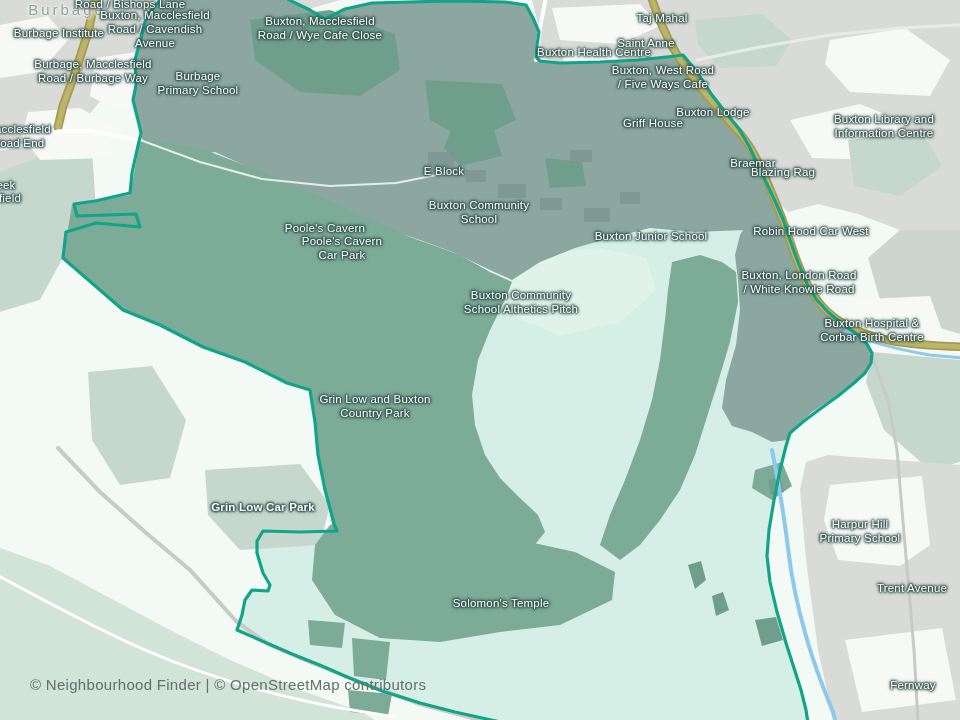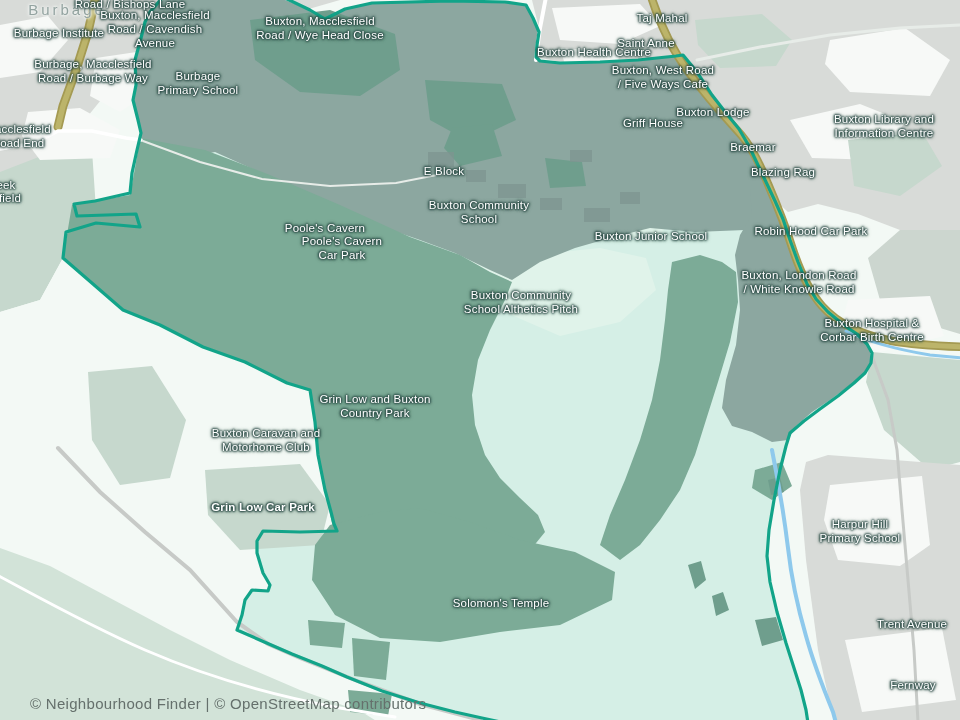--- a/index.html
+++ b/index.html
@@ -43,21 +43,21 @@
       0 1px 2px var(--label-halo), 0 -1px 2px var(--label-halo),
       1px 0 2px var(--label-halo), -1px 0 2px var(--label-halo),
       0 0 3px var(--label-halo), 0 0 4px var(--label-halo);
   }
   .map-label.place{
     font-size:15px;letter-spacing:3px;color:var(--place-label);
     text-shadow:0 0 2px #f4f7f5,0 0 3px #f4f7f5,0 0 4px #f4f7f5;
   }
   .attribution{
     position:absolute;left:30px;top:676px;
-    font-size:15px;color:var(--attribution-text);letter-spacing:.3px;margin-top:19px;
+    font-size:15px;color:var(--attribution-text);letter-spacing:.3px;
   }
 </style>
 </head>
 <body>
 
 <div id="stage">
   <svg id="map-svg" viewBox="0 0 960 720">
 
     <g>
       <rect class="o-pale" x="0" y="0" width="960" height="720"></rect>
@@ -215,21 +215,21 @@
       <div class="map-label" style="left: 155px; top: 30px;">
         <div>Buxton, Macclesfield</div>
         <div>Road / Cavendish</div>
         <div>Avenue</div>
       </div>
       <div class="map-label" style="left: 59px; top: 34px;">
         <div>Burbage Institute</div>
       </div>
       <div class="map-label" style="left: 320px; top: 29px;">
         <div>Buxton, Macclesfield</div>
-        <div>Road / Wye Head Close</div>
+        <div>Road / Wye Cafe Close</div>
       </div>
       <div class="map-label" style="left: 93px; top: 72px;">
         <div>Burbage, Macclesfield</div>
         <div>Road / Burbage Way</div>
       </div>
       <div class="map-label" style="left: 198px; top: 84px;">
         <div>Burbage</div>
         <div>Primary School</div>
       </div>
       <div class="map-label" style="left: 18px; top: 137px;">
@@ -258,28 +258,28 @@
       <div class="map-label" style="left: 713px; top: 113px;">
         <div>Buxton Lodge</div>
       </div>
       <div class="map-label" style="left: 653px; top: 124px;">
         <div>Griff House</div>
       </div>
       <div class="map-label" style="left: 884px; top: 127px;">
         <div>Buxton Library and</div>
         <div>Information Centre</div>
       </div>
-      <div class="map-label" style="left: 753px; top: 148px;">
+      <div class="map-label" style="left: 753px; top: 164px;">
         <div>Braemar</div>
       </div>
       <div class="map-label" style="left: 783px; top: 173px;">
         <div>Blazing Rag</div>
       </div>
       <div class="map-label" style="left: 811px; top: 232px;">
-        <div>Robin Hood Car Park</div>
+        <div>Robin Hood Car West</div>
       </div>
       <div class="map-label" style="left: 444px; top: 172px;">
         <div>E Block</div>
       </div>
       <div class="map-label" style="left: 479px; top: 213px;">
         <div>Buxton Community</div>
         <div>School</div>
       </div>
       <div class="map-label" style="left: 325px; top: 229px;">
         <div>Poole's Cavern</div>
@@ -300,35 +300,31 @@
         <div>/ White Knowle Road</div>
       </div>
       <div class="map-label" style="left: 872px; top: 331px;">
         <div>Buxton Hospital &amp;</div>
         <div>Corbar Birth Centre</div>
       </div>
       <div class="map-label" style="left: 375px; top: 407px;">
         <div>Grin Low and Buxton</div>
         <div>Country Park</div>
       </div>
-      <div class="map-label" style="left: 266px; top: 441px;">
-        <div>Buxton Caravan and</div>
-        <div>Motorhome Club</div>
-      </div>
       <div class="map-label" style="left: 263px; top: 508px; font-weight: bold;">
         <div>Grin Low Car Park</div>
       </div>
       <div class="map-label" style="left: 501px; top: 604px;">
         <div>Solomon's Temple</div>
       </div>
       <div class="map-label" style="left: 860px; top: 532px;">
         <div>Harpur Hill</div>
         <div>Primary School</div>
       </div>
-      <div class="map-label" style="left: 912px; top: 589px; margin-top: 36px;">
+      <div class="map-label" style="left: 912px; top: 589px;">
         <div>Trent Avenue</div>
       </div>
       <div class="map-label" style="left: 913px; top: 686px; text-align: right;">
         <div>Fernway</div>
       </div>
     </div>
 
   <div class="attribution">© Neighbourhood Finder | © OpenStreetMap contributors</div>
 </div>
 

